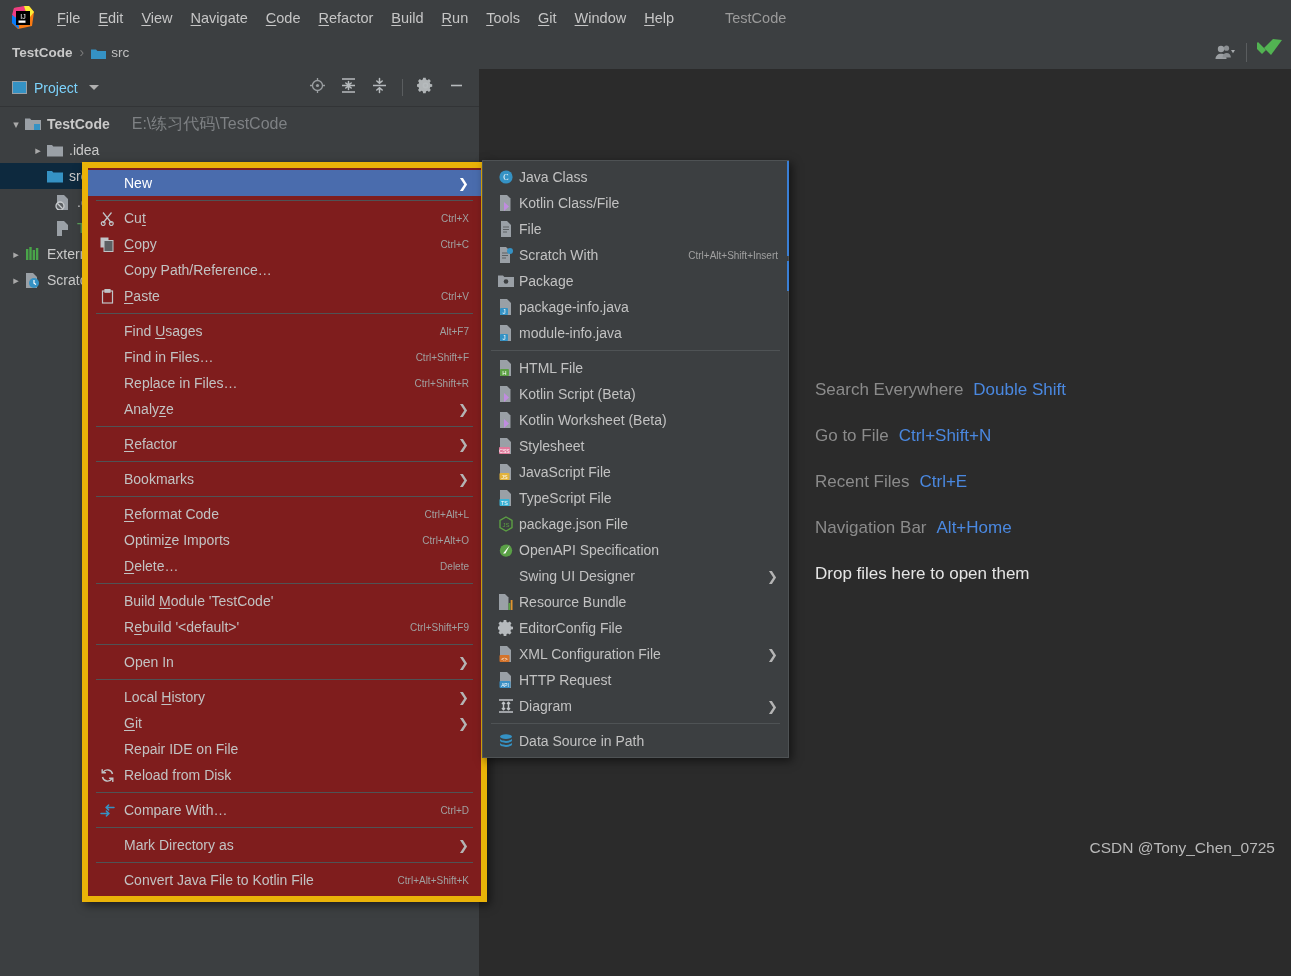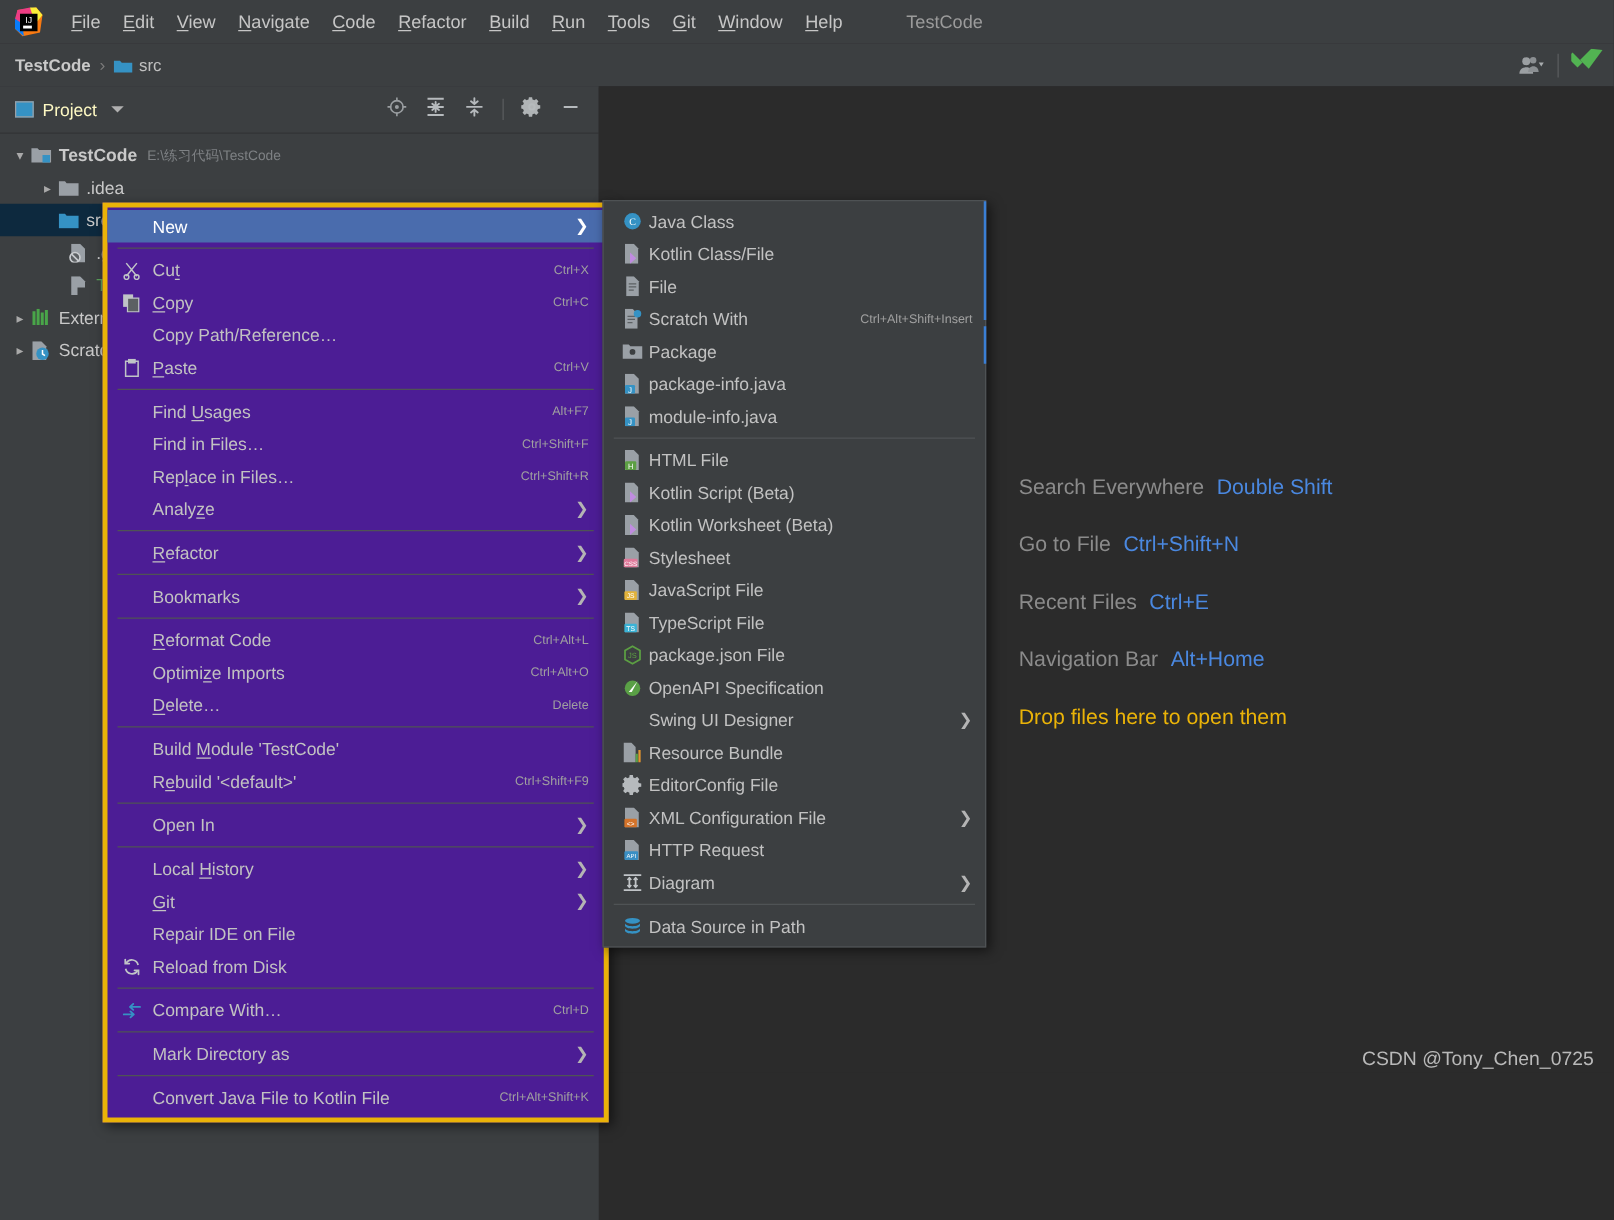--- a/index.html
+++ b/index.html
@@ -33,49 +33,49 @@
   .crumb-sep{color:#7a7a7a;margin:0 7px;font-size:14px;}
   .folder-ico{width:15px;height:12px;display:inline-block;vertical-align:-1px;margin-right:5px;}
   .crumb-leaf{font-size:13.5px;color:#c0c0c0;}
   .crumb-right{margin-left:auto;display:flex;align-items:center;padding-right:8px;gap:10px;}
   .people-ico{display:flex;align-items:center;gap:3px;}
   .vdiv{width:1px;height:19px;background:#5a5d5f;}
 
   
   .toolwin{position:absolute;left:0;top:69px;width:479px;height:907px;background:#3c3f41;}
   .tw-header{height:37px;display:flex;align-items:center;border-bottom:1px solid #323436;}
-  .tw-title{display:flex;align-items:center;gap:7px;margin-left:12px;font-size:14px;color:#fef9c3;}
+  .tw-title{display:flex;align-items:center;gap:7px;margin-left:12px;font-size:14px;color:#7dd3fc;}
   .tw-sq{width:15px;height:13px;background:#3592c4;border:1px solid #9aa0a6;box-sizing:border-box;}
   .caret-down{width:0;height:0;border-left:5px solid transparent;border-right:5px solid transparent;
     border-top:5px solid #b0b0b0;margin-left:4px;}
   .tw-actions{margin-left:auto;display:flex;align-items:center;gap:14px;padding-right:14px;}
   .tw-sep{width:1px;height:17px;background:#5a5d5f;}
 
   .tree{padding-top:4px;font-size:14px;}
   .row{height:26px;display:flex;align-items:center;padding-left:8px;white-space:nowrap;}
   .row.sel{background:#0d293e;}
   .arrow{width:16px;display:inline-block;text-align:center;color:#a9a9a9;font-size:11px;}
   .arrow.blank{visibility:hidden}
   .nm{color:#c9c9c9;}
   .nm.b{font-weight:bold;}
-  .path{color:#7e8184;font-size:11px;margin-left:8px;}
+  .path{color:#7e8184;font-size:16px;margin-left:22px;}
   .ic{width:17px;height:15px;margin-right:6px;display:inline-flex;align-items:center;justify-content:center;flex:none;}
 
   
   .editor{position:absolute;left:479px;top:69px;width:812px;height:789px;background:#2b2b2b;}
   .hints{position:absolute;left:336px;top:311px;}
   .hint{margin-bottom:26px;font-size:17px;color:#8b8b8b;white-space:nowrap;}
   .hint .key{color:#4a88e0;margin-left:10px;}
-  .hint.plain{color:#eab308;}
+  .hint.plain{color:#e5e5e5;}
   .watermark{position:absolute;right:16px;bottom:1px;font-size:15.5px;color:#b9b9b9;
     font-family:"Liberation Sans","DejaVu Sans",sans-serif;}
 
   
-  .ctxmenu{position:absolute;left:82px;top:162px;width:405px;background:#4c1d95;
-    border:4px solid #eab308;box-shadow:3px 3px 9px rgba(0,0,0,.55);padding:2px 0 3px 0;
+  .ctxmenu{position:absolute;left:82px;top:162px;width:405px;background:#7f1d1d;
+    border:6px solid #eab308;box-shadow:3px 3px 9px rgba(0,0,0,.55);padding:2px 0 3px 0;
     box-sizing:border-box;}
   .mi{height:26px;display:flex;align-items:center;padding:0 12px 0 12px;font-size:14px;color:#c2c2c2;
      position:relative;white-space:nowrap;}
   .mi.hl{background:#4a6cad;color:#ffffff;}
   .mi .mic{width:24px;display:inline-flex;align-items:center;justify-content:flex-start;flex:none;}
   .mi .lbl{flex:1;}
   .mi .acc{color:#a0a0a0;font-size:10px;margin-left:18px;}
   .mi .chev{margin-left:14px;color:#b4b4b4;font-size:13px;font-weight:bold;}
   .mi.hl .chev{color:#ffffff;}
   .msep{height:1px;background:#4f5355;margin:4px 8px;}

